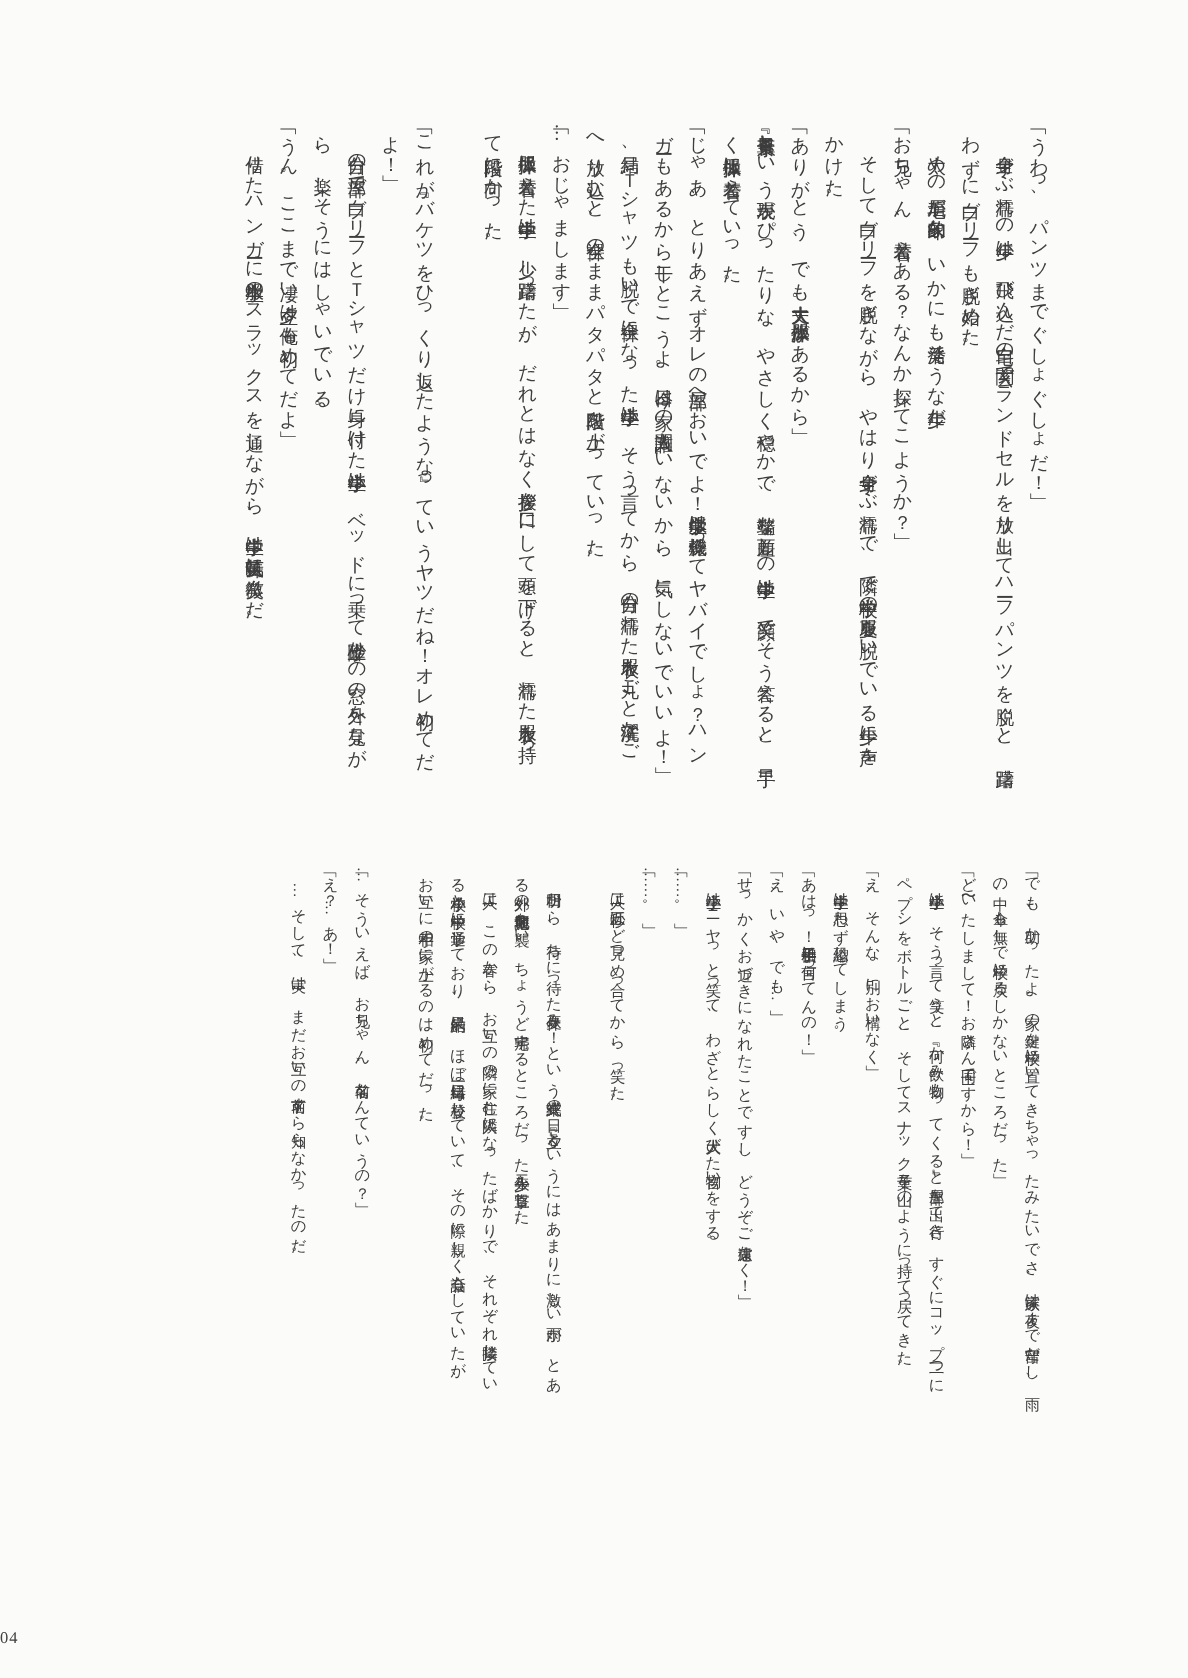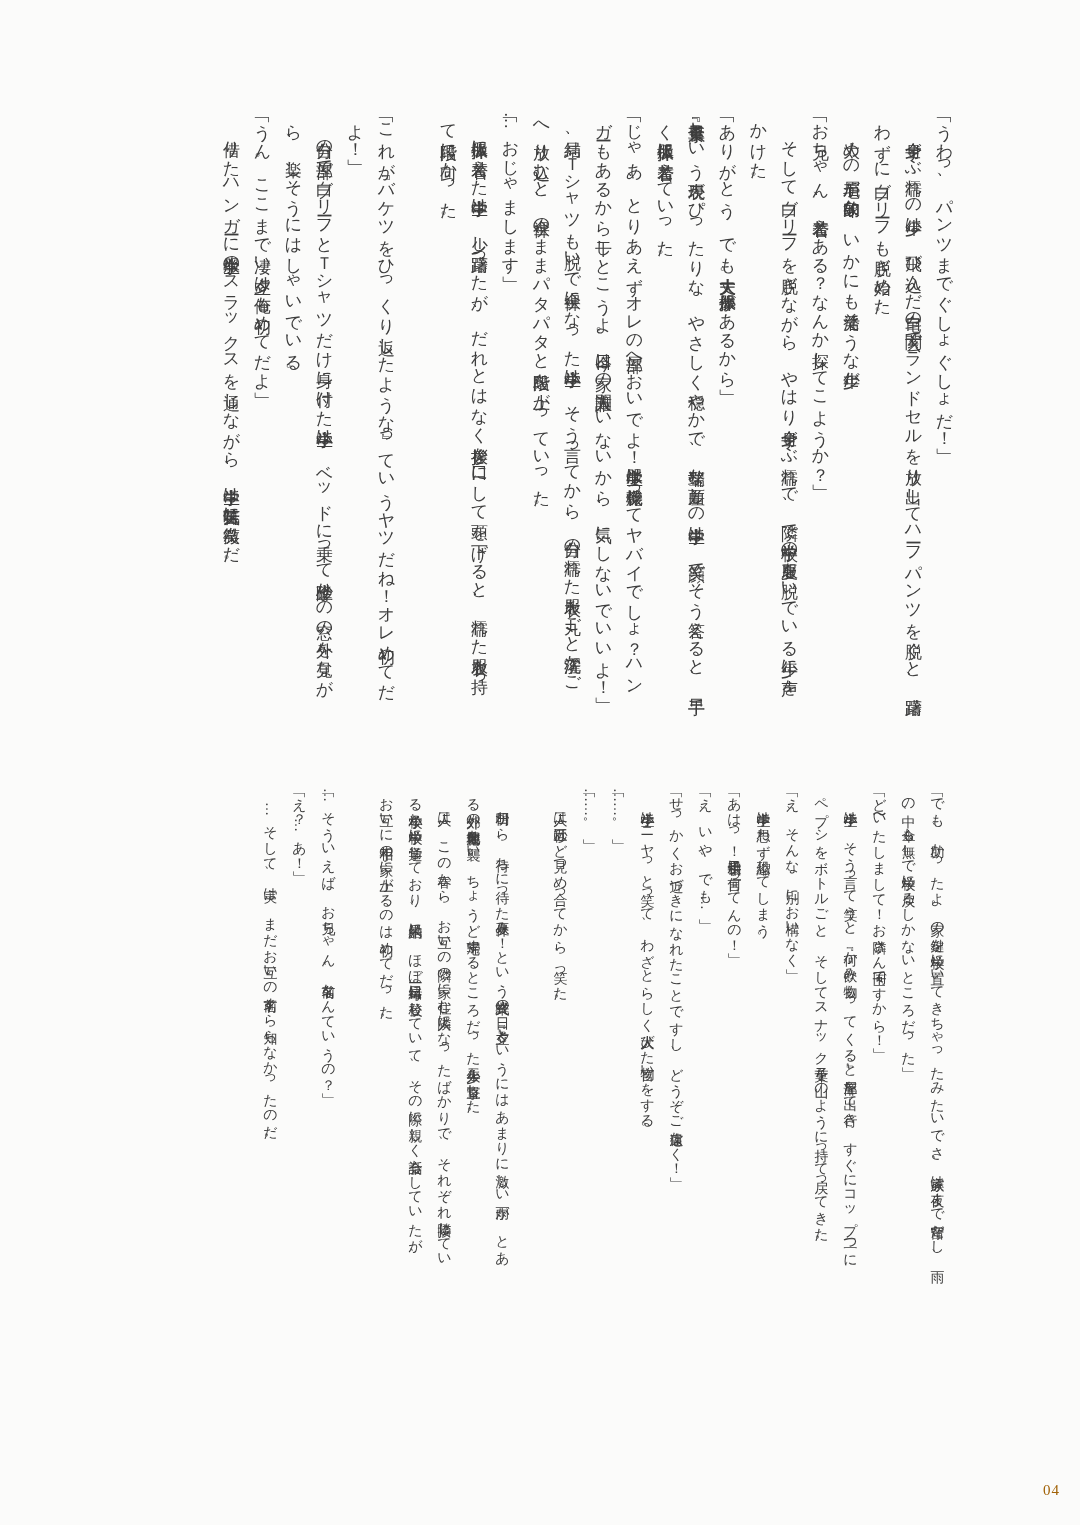--- a/index.html
+++ b/index.html
@@ -34,24 +34,24 @@
   }
   .para { margin:0; }
   .para.indent { text-indent:1em; }
   .block-top .para.gap { margin-right:31px; }
   .block-bottom .para.gap { margin-right:29px; }
   .page-number {
     position:absolute;
     top:1482px;
     left:0;
     width:1060px;
-    text-align:right;
+    text-align:left;
     font-size:15px;
     letter-spacing:1px;
-    color:#a16207;
+    color:#404040;
   }
 </style>
 </head>
 <body style="background: rgb(251, 251, 250); color: rgb(61, 61, 61);">
 
 <div class="page">
 
   <section class="vtext block-top">
       <p class="para">「うわっ、パンツまでぐしょぐしょだ！」</p>
       <p class="para indent">全身ずぶ濡れの少年は、飛び込んだ自宅の玄関でランドセルを放り出してハーフパンツを脱ぐと、躊躇わずに白ブリーフも脱ぎ始めた。</p>

